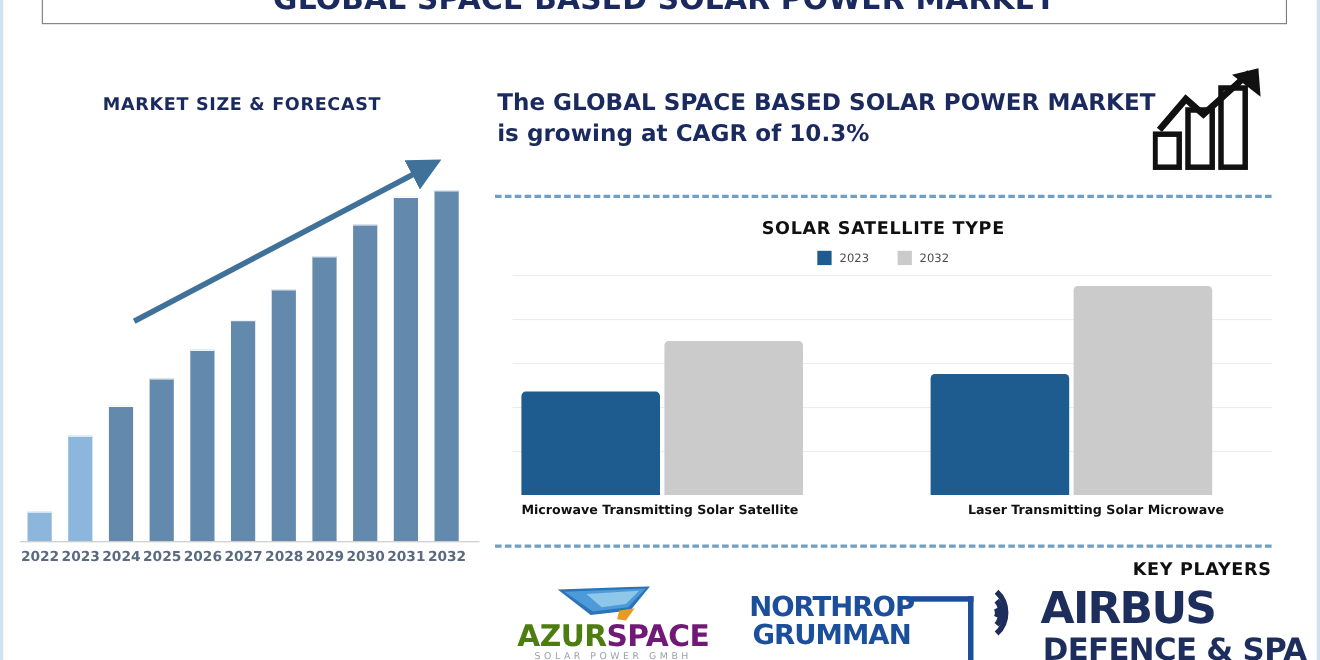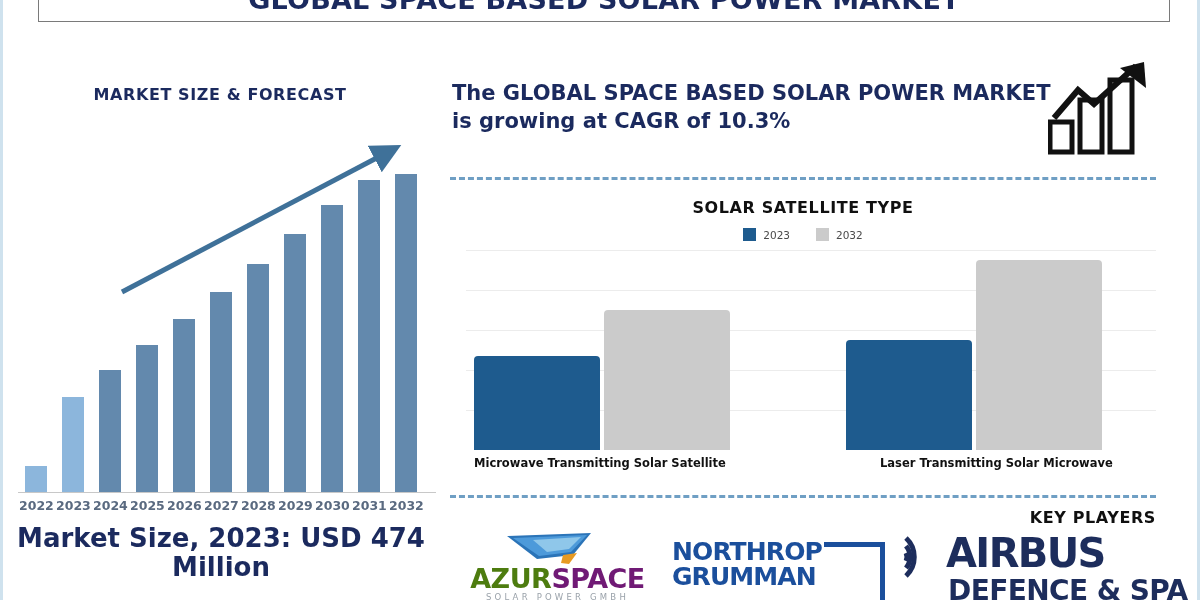--- a/index.html
+++ b/index.html
@@ -241,21 +241,21 @@
   .azur-b { color: #701a75; margin-top: 41px; }
   .azur-sub {
     position: absolute; left: 0; top: 59px; width: 205px;
     text-align: center; font-size: 8.5px; letter-spacing: 3.2px;
     color: #9aa2aa; font-family: "DejaVu Sans", sans-serif;
   }
 
   .logo-ng { left: 672px; top: 540px; width: 215px; height: 60px; }
   .ng-word {
     position: absolute; left: 0; top: 0; width: 168px;
-    font-size: 25px; font-weight: bold;
+    text-align: center; font-size: 25px; font-weight: bold;
     line-height: 0.99; letter-spacing: -0.9px;
     color: #1b4f9c; font-family: "DejaVu Sans", sans-serif;
   }
   .ng-bracket {
     position: absolute; left: 152px; top: 2px;
     width: 56px; height: 56px;
     border-top: 5px solid #1b4f9c;
     border-right: 5px solid #1b4f9c;
   }
 
@@ -317,21 +317,20 @@
       <span style="left: 130px; text-align: center;">2025</span>
       <span style="left: 167px;">2026</span>
       <span style="left: 204px;">2027</span>
       <span style="left: 241px;">2028</span>
       <span style="left: 278px;">2029</span>
       <span style="left: 315px;">2030</span>
       <span style="left: 352px;">2031</span>
       <span style="left: 389px;">2032</span>
     </div>
 
-  <div class="market-size-text">Market Size, 2023: USD 474 Million</div>
 
   <div class="cagr-statement">The GLOBAL SPACE BASED SOLAR POWER MARKET is growing at CAGR of 10.3%</div>
 
   <svg class="growth-icon" viewBox="0 0 110 95">
     <rect x="2" y="62" width="22" height="30" fill="none" stroke="#111" stroke-width="5"></rect>
     <rect x="32" y="40" width="22" height="52" fill="none" stroke="#111" stroke-width="5"></rect>
     <rect x="62" y="20" width="22" height="72" fill="none" stroke="#111" stroke-width="5"></rect>
     <polyline points="6,58 30,30 46,44 88,6" fill="none" stroke="#111" stroke-width="6"></polyline>
     <polygon points="96,2 98,28 72,8" fill="#111"></polygon>
   </svg>

